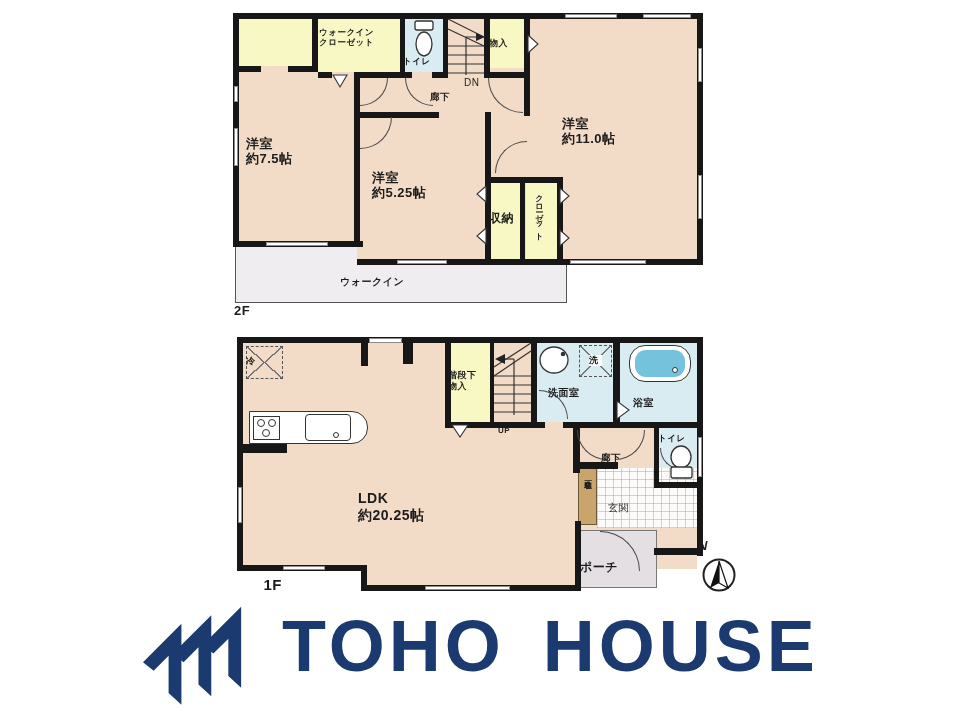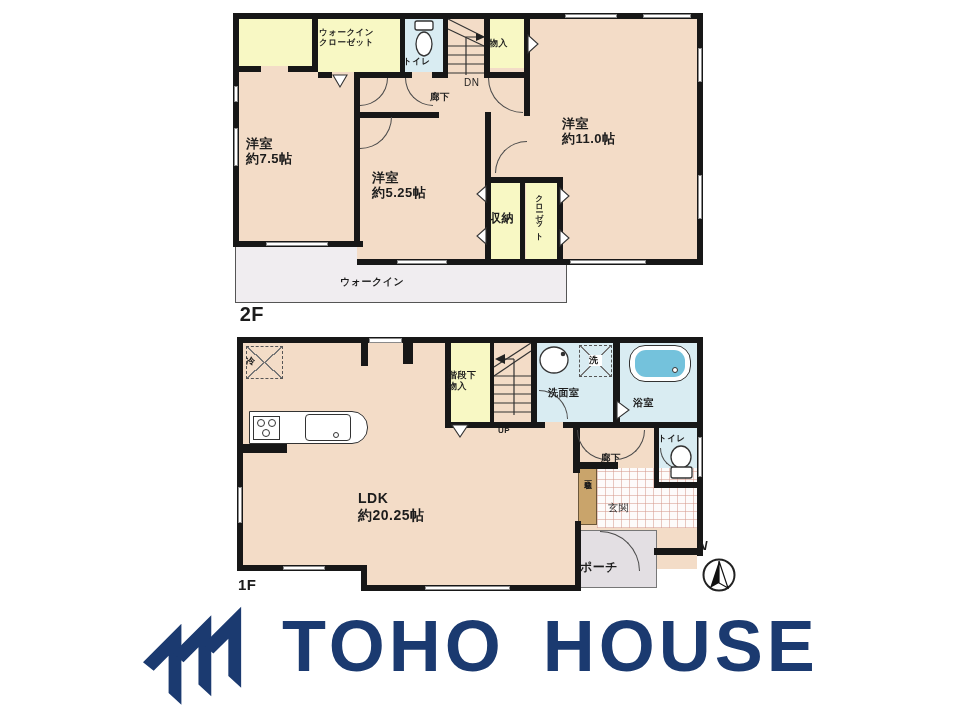--- a/index.html
+++ b/index.html
@@ -126,21 +126,21 @@
     <div>ウォークイン</div>
       <div>クローゼット</div>
   </div>
   <div class="lbl" style="left:403px;top:56px;width:42px;font-size:8.5px;font-weight:bold">トイレ</div>
   <div class="lbl" style="left:489px;top:38px;width:36px;font-size:9px;font-weight:bold">物入</div>
   <div class="lbl" style="left:430px;top:91px;width:48px;font-size:9.5px;font-weight:bold">廊下</div>
   <div class="lbl" style="left:464px;top:77px;width:30px;font-size:10px;font-weight:normal">DN</div>
   <div class="lbl" style="left:489px;top:211px;width:34px;font-size:12px;font-weight:bold">収納</div>
   <div class="lbl" style="left:534px;top:188px;height:68px;font-size:8px;font-weight:bold;writing-mode:vertical-rl">クローゼット</div>
   <div class="lbl" style="left:340px;top:276px;width:120px;font-size:10px;font-weight:bold">ウォークイン</div>
-  <div class="lbl" style="left:234px;top:303px;width:30px;font-size:20px;font-weight:bold;text-align:right">2F</div>
+  <div class="lbl" style="left:234px;top:303px;width:30px;font-size:13px;font-weight:bold;text-align:left">2F</div>
 </div>
 
 <div>
 
   <span class="fill peach" style="left:243px;top:343px;width:454px;height:226px"></span>
   <span class="fill peach" style="left:367px;top:560px;width:214px;height:29px"></span>
   <span class="fill yellow" style="left:451px;top:343px;width:39px;height:79px"></span>
   <span class="fill wet" style="left:537px;top:343px;width:76px;height:79px"></span>
   <span class="fill wet bathgrid" style="left:620px;top:343px;width:77px;height:79px"></span>
   <span class="fill wet" style="left:659px;top:428px;width:38px;height:54px"></span>
@@ -234,21 +234,21 @@
       <div>物入</div>
   </div>
   <div class="lbl" style="left:498px;top:426px;width:30px;font-size:8px;font-weight:bold">UP</div>
   <div class="lbl" style="left:548px;top:387px;width:58px;font-size:10px;font-weight:bold">洗面室</div>
   <div class="lbl" style="left:633px;top:397px;width:44px;font-size:10px;font-weight:bold">浴室</div>
   <div class="lbl" style="left:601px;top:452px;width:48px;font-size:9.5px;font-weight:bold">廊下</div>
   <div class="lbl" style="left:658px;top:433px;width:40px;font-size:8.5px;font-weight:bold">トイレ</div>
   <div class="lbl" style="left:583px;top:474px;height:46px;font-size:7.5px;font-weight:bold;writing-mode:vertical-rl">下駄箱</div>
   <div class="lbl" style="left:608px;top:502px;width:50px;font-size:10px;font-weight:normal">玄関</div>
   <div class="lbl" style="left:580px;top:560px;width:50px;font-size:12px;font-weight:bold">ポーチ</div>
-  <div class="lbl" style="left:238px;top:576px;width:30px;font-size:15px;font-weight:bold;text-align:left">1F</div>
+  <div class="lbl" style="left:252px;top:576px;width:30px;font-size:15px;font-weight:bold;text-align:right">1F</div>
 </div>
 
 <div style="position:absolute;left:698px;top:538px;width:42px;height:56px">
   <div class="lbl" style="left:0;top:0;width:42px;font-size:13px;font-weight:bold;font-style:italic">N</div>
   <svg style="left:0;top:0" width="42" height="56" viewBox="0 0 42 56">
     <circle cx="21" cy="37" r="15.5" fill="none" stroke="#222" stroke-width="2"></circle>
     <polygon points="21,23 12,50 21,45" fill="#111"></polygon>
     <polygon points="21,23 30,50 21,45" fill="#fff" stroke="#111" stroke-width="1.2"></polygon>
   </svg>
 </div>

